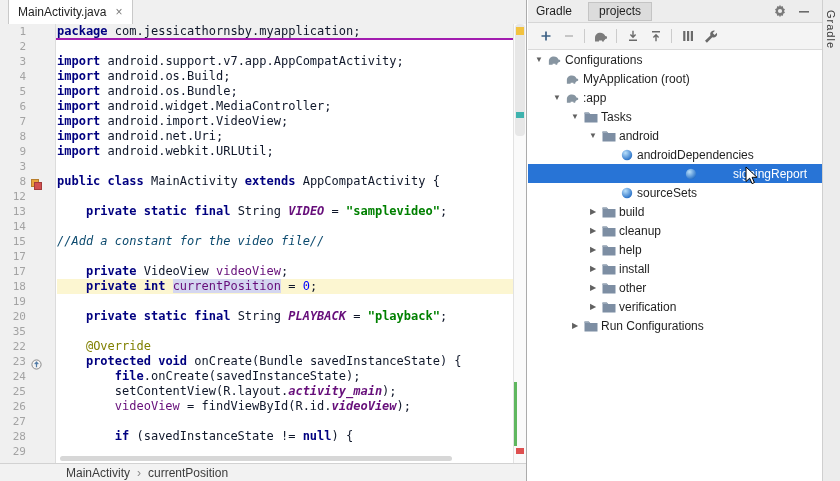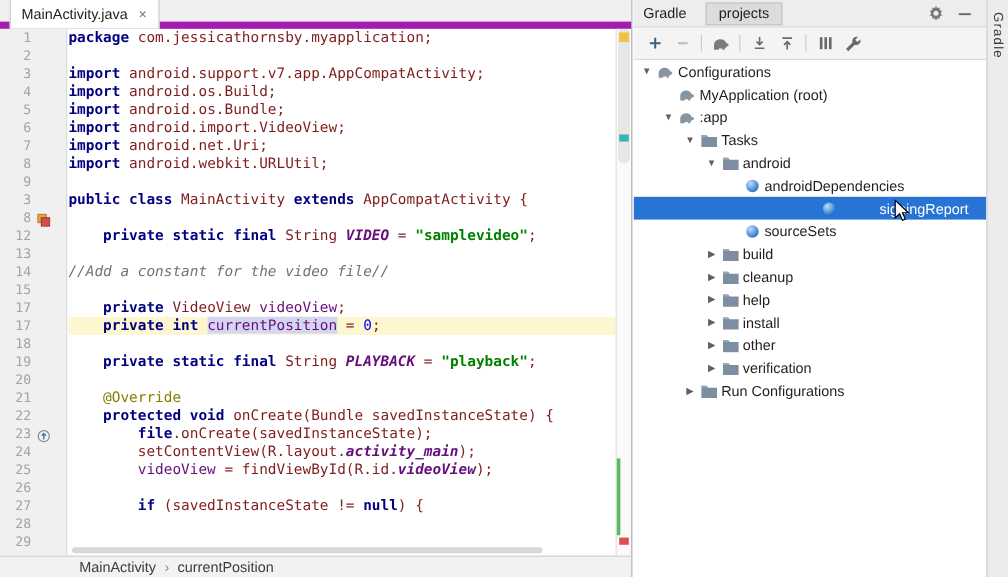--- a/index.html
+++ b/index.html
@@ -2,47 +2,47 @@
 <html><head>
 <meta charset="utf-8">
 <style>
   html,body{margin:0;padding:0;width:840px;height:481px;overflow:hidden;background:#fff;
     font-family:"Liberation Sans",sans-serif;}
   *{box-sizing:border-box;}
 
   
   #editor-pane{position:absolute;left:0;top:0;width:527px;height:481px;background:#fff;
     border-right:1px solid #ABABAB;}
-  .tabbar{position:absolute;top:0;left:0;right:0;height:24px;background:#F0F0F0;
-    border-bottom:6px solid #a21caf;text-align:center;}
+  .tabbar{position:absolute;top:0;left:0;right:0;height:40px;background:#F0F0F0;
+    border-bottom:2px solid #a21caf;text-align:center;}
   .tab{position:absolute;left:8px;top:0;height:24px;background:#FFFFFF;
     border-left:1px solid #C9C9C9;border-right:1px solid #C9C9C9;
     display:flex;align-items:center;padding:0 9px;font-size:12px;color:#1F1F1F;}
   .tab .close{margin-left:9px;color:#7A7A7A;font-size:12px;line-height:12px;cursor:default;}
 
   .editor-body{position:absolute;top:24px;left:0;right:0;bottom:18px;overflow:hidden;}
   .gutter{position:absolute;left:0;top:0;bottom:0;width:56px;background:#F0F0F0;
     border-right:1px solid #DCDCDC;}
   .grow{height:15px;position:relative;}
   .gnum{position:absolute;left:0;top:0;width:26px;text-align:right;
     font-family:"DejaVu Sans Mono",monospace;font-size:11px;line-height:15px;color:#A3A3A3;}
   .gicon{position:absolute;left:31px;top:2px;width:11px;height:11px;}
 
   .code-col{position:absolute;left:57px;right:13px;top:0;bottom:0;overflow:hidden;}
   .crow{height:15px;white-space:pre;font-family:"DejaVu Sans Mono",monospace;
     font-size:12px;line-height:15px;color:#000;}
   .crow.hl{background:#FCF6D1;}
-  .seg-p{color:#7f1d1d;}
+  .seg-p{color:#0f172a;}
   .seg-kw{color:#000080;font-weight:bold;}
   .seg-str{color:#008000;font-weight:bold;}
   .seg-fld{color:#660E7A;}
   .seg-flds{color:#660E7A;font-weight:bold;font-style:italic;}
   .seg-fldh{color:#660E7A;background:#D4D6F0;}
   .seg-num{color:#0000FF;}
-  .seg-cmt{color:#737373;font-style:italic;}
+  .seg-cmt{color:#0c4a6e;font-style:italic;}
   .seg-ann{color:#808000;}
   .hthumb{position:absolute;left:3px;bottom:2px;width:392px;height:5px;background:#D7D7D7;
     border-radius:3px;}
 
   .stripe{position:absolute;right:0;top:0;bottom:0;width:13px;background:#FAFAFA;
     border-left:1px solid #E2E2E2;}
   .vthumb{position:absolute;left:1px;right:1px;top:0;height:112px;background:#DBDBDB;
     border-radius:4px;opacity:.6;}
   .smark-full{position:absolute;left:2px;right:2px;}
   .smark-left-bar{position:absolute;left:0;width:3px;}
@@ -163,21 +163,21 @@
         <div class="grow">
           <span class="gnum">18</span>
         </div>
         <div class="grow">
           <span class="gnum">19</span>
         </div>
         <div class="grow">
           <span class="gnum">20</span>
         </div>
         <div class="grow">
-          <span class="gnum">21</span>
+          <span class="gnum">35</span>
         </div>
         <div class="grow">
           <span class="gnum">22</span>
         </div>
         <div class="grow">
           <span class="gnum">23</span>
           <span class="gicon"><svg width="11" height="11">
               <circle cx="5.5" cy="5.5" r="4.6" fill="#F2F2F2" stroke="#8A8A8A"></circle>
               <path d="M5.5 8.2 V3.4 M3.7 5.1 L5.5 3.2 l1.8 1.9" stroke="#4F7AA6" stroke-width="1.2" fill="none"></path>
             </svg></span>
@@ -200,20 +200,21 @@
         <div class="grow">
           <span class="gnum">29</span>
         </div>
       </div>
     <div class="code-col">
         <div class="crow"><span class="seg-kw">package</span><span class="seg-p"> com.jessicathornsby.myapplication;</span></div>
         <div class="crow"></div>
         <div class="crow"><span class="seg-kw">import</span><span class="seg-p"> android.support.v7.app.AppCompatActivity;</span></div>
         <div class="crow"><span class="seg-kw">import</span><span class="seg-p"> android.os.Build;</span></div>
         <div class="crow"><span class="seg-kw">import</span><span class="seg-p"> android.os.Bundle;</span></div>
+        <div class="crow"><span class="seg-kw">import</span><span class="seg-p"> android.widget.MediaController;</span></div>
         <div class="crow"><span class="seg-kw">import</span><span class="seg-p"> android.import.VideoView;</span></div>
         <div class="crow"><span class="seg-kw">import</span><span class="seg-p"> android.net.Uri;</span></div>
         <div class="crow"><span class="seg-kw">import</span><span class="seg-p"> android.webkit.URLUtil;</span></div>
         <div class="crow"></div>
         <div class="crow"><span class="seg-kw">public class</span><span class="seg-p"> MainActivity </span><span class="seg-kw">extends</span><span class="seg-p"> AppCompatActivity {</span></div>
         <div class="crow"></div>
         <div class="crow"><span class="seg-p">    </span><span class="seg-kw">private static final</span><span class="seg-p"> String </span><span class="seg-flds">VIDEO</span><span class="seg-p"> = </span><span class="seg-str">"samplevideo"</span><span class="seg-p">;</span></div>
         <div class="crow"></div>
         <div class="crow"><span class="seg-cmt">//Add a constant for the video file//</span></div>
         <div class="crow"></div>

